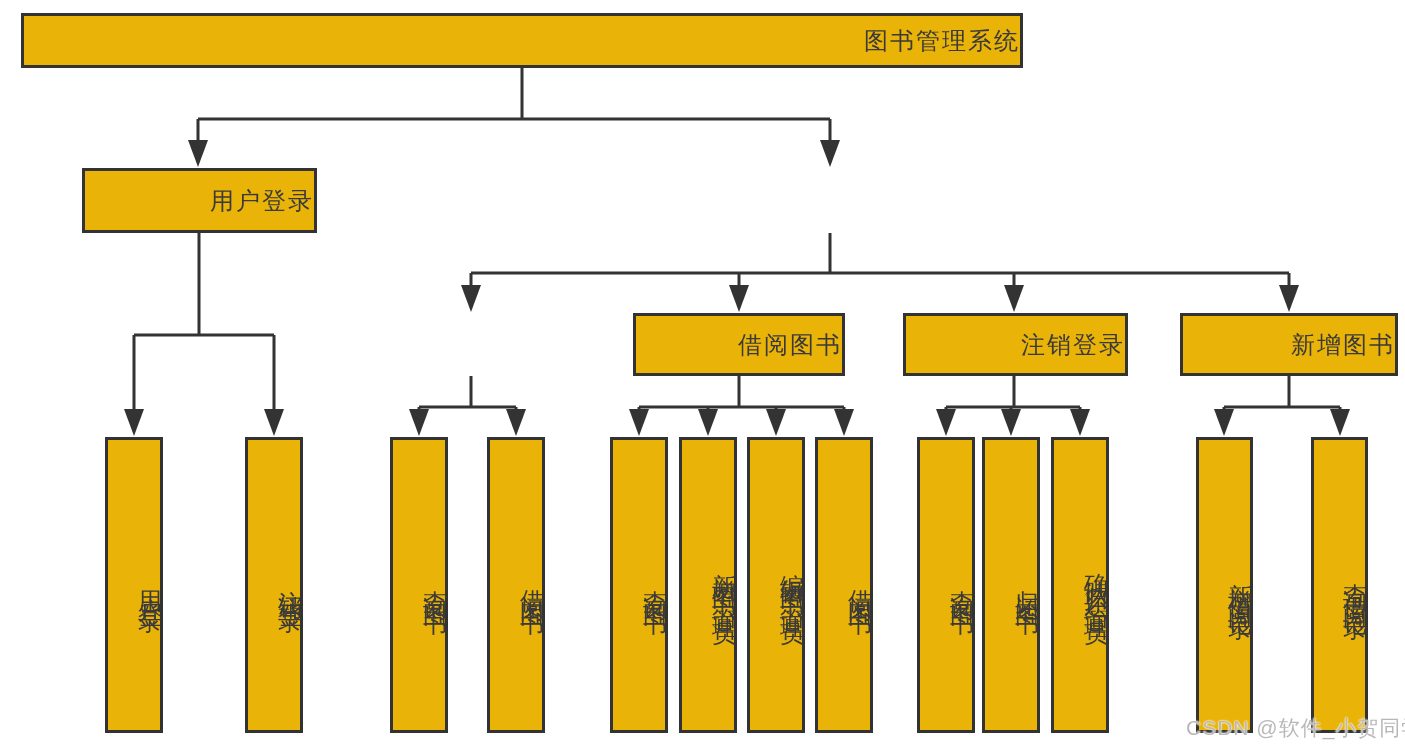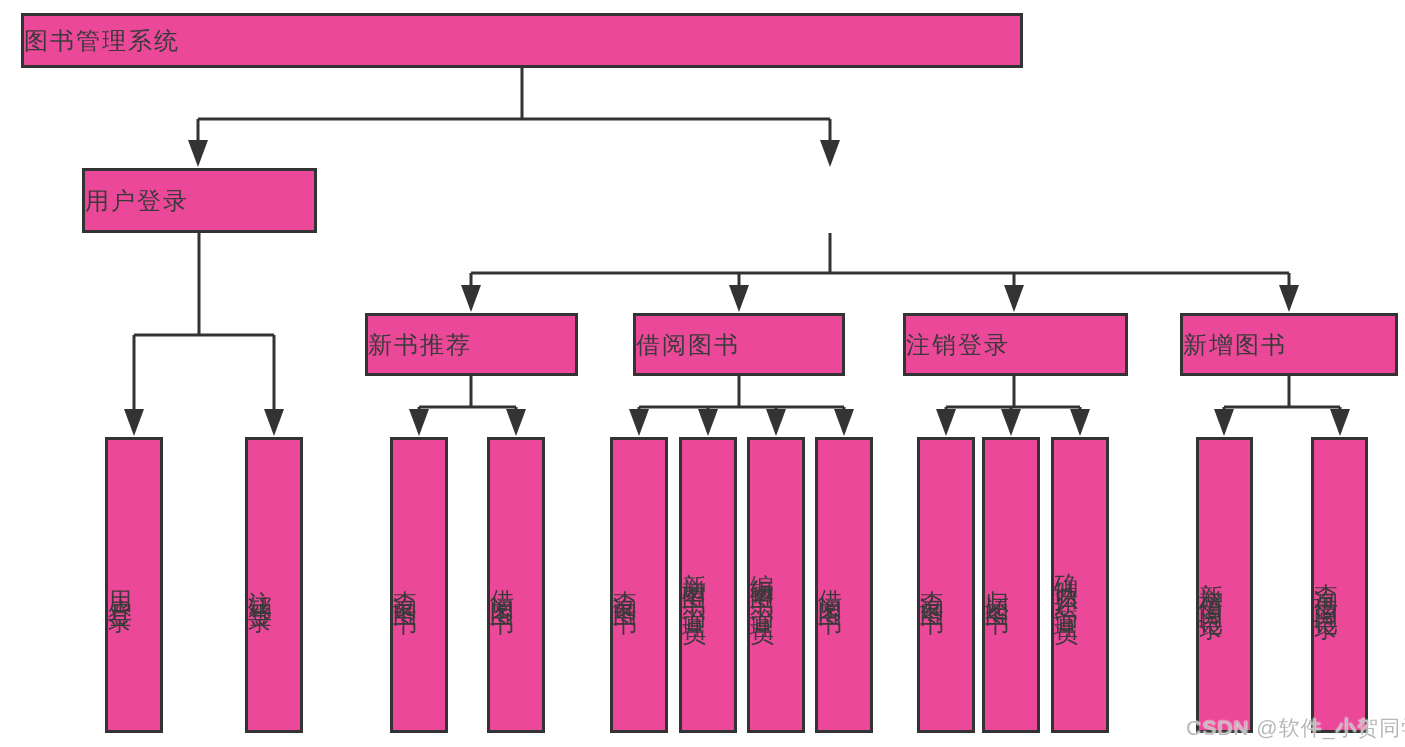--- a/index.html
+++ b/index.html
@@ -3,23 +3,24 @@
 <meta charset="utf-8">
 <style>
   html,body{margin:0;padding:0;background:#fff;}
   .canvas{
     position:relative;width:1405px;height:747px;background:var(--bg,#fff);
     font-family:"Liberation Sans",sans-serif;color:var(--text,#3a3a3a);
     overflow:hidden;
   }
   .connectors{position:absolute;left:0;top:0;z-index:1;}
   .node{
-    position:absolute;background:#ec4899;border:3px solid var(--line,#333);
-    box-sizing:border-box;display:flex;align-items:center;justify-content:flex-start;
+    position:absolute;background:#eab308;border:3px solid var(--line,#333);
+    box-sizing:border-box;display:flex;align-items:center;justify-content:flex-end;
     z-index:2;
+    font-family:Liberation Mono, monospace;
   }
   .node .lbl{font-size:24px;letter-spacing:2px;white-space:nowrap;}
   .root{left:21px;top:13px;width:1002px;height:55px;}
   .lvl2{top:168px;height:65px;}
   .lvl3{top:313px;height:63px;}
   .leaf{top:437px;width:58px;height:296px;}
   .leaf .lbl{
     writing-mode:vertical-rl;font-size:24px;letter-spacing:7px;line-height:1;
   }
   .watermark{
@@ -67,23 +68,20 @@
   </svg>
 
   <div class="node root">
     <span class="lbl">图书管理系统</span>
   </div>
 
   <div class="node lvl2" style="left:82px;width:235px;">
     <span class="lbl">用户登录</span>
   </div>
 
-  <div class="node lvl3" style="left:365px;width:213px;">
-    <span class="lbl">新书推荐</span>
-  </div>
   <div class="node lvl3" style="left:633px;width:212px;">
     <span class="lbl">借阅图书</span>
   </div>
   <div class="node lvl3" style="left:903px;width:225px;">
     <span class="lbl">注销登录</span>
   </div>
   <div class="node lvl3" style="left:1180px;width:218px;">
     <span class="lbl">新增图书</span>
   </div>
 

